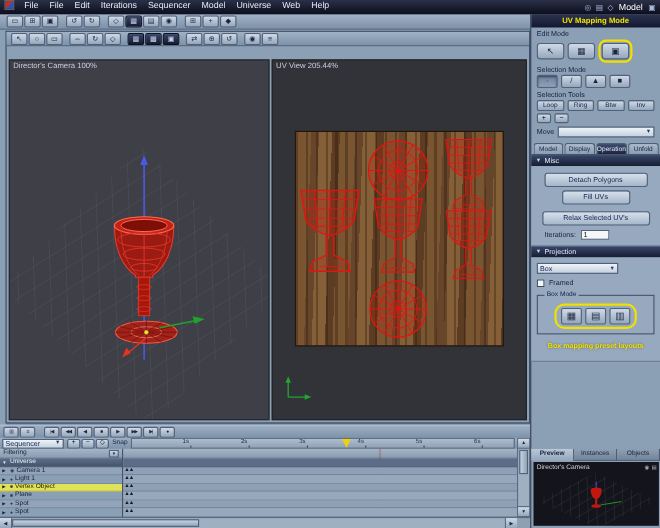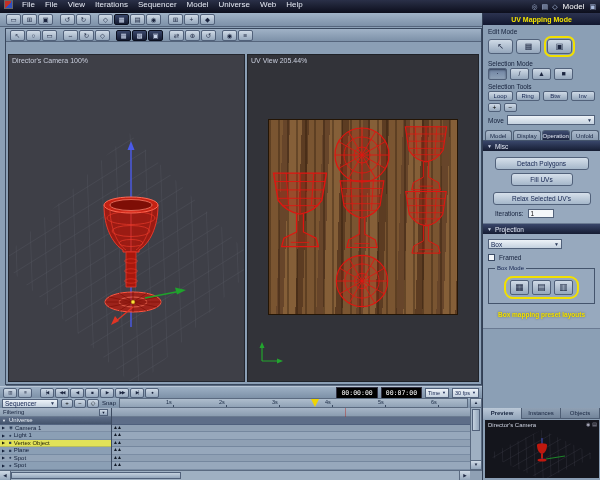--- a/index.html
+++ b/index.html
@@ -148,21 +148,21 @@
 </head>
 <body>
 
 <div class="app">
 
   <header class="menubar">
     <span class="logo"></span>
     <nav id="menu-items" style="display:flex">
         <span class="mitem">File</span>
         <span class="mitem">File</span>
-        <span class="mitem">View</span>
+        <span class="mitem">Edit</span>
         <span class="mitem">Iterations</span>
         <span class="mitem">Sequencer</span>
         <span class="mitem">Model</span>
         <span class="mitem">Universe</span>
         <span class="mitem">Web</span>
         <span class="mitem">Help</span>
       </nav>
     <div class="menu-right">
       <span id="menu-right-icons" style="display:flex;gap:4px">
           <span class="mb-ic">◎</span>
@@ -388,32 +388,20 @@
     <span id="transport-buttons" style="display:flex;gap:1px;margin-left:6px">
         <button class="trbtn">|◀</button>
         <button class="trbtn">◀◀</button>
         <button class="trbtn">◀</button>
         <button class="trbtn">■</button>
         <button class="trbtn">▶</button>
         <button class="trbtn">▶▶</button>
         <button class="trbtn">▶|</button>
         <button class="trbtn">●</button>
       </span>
-    <span class="lcdwrap">
-      <span class="lcd">00:00:00</span>
-      <span class="lcd">00:07:00</span>
-      <span class="minidd">
-        <span>Time</span>
-        <span style="font-size:4px">▼</span>
-      </span>
-      <span class="minidd">
-        <span>30 fps</span>
-        <span style="font-size:4px">▼</span>
-      </span>
-    </span>
   </div>
 
   <div class="seqbar">
     <span class="dd seqdd">
       <span>Sequencer</span>
       <span class="arr">▼</span>
     </span>
     <span id="seq-tools" style="display:flex;gap:1px">
         <button class="sqbtn">+</button>
         <button class="sqbtn">−</button>

